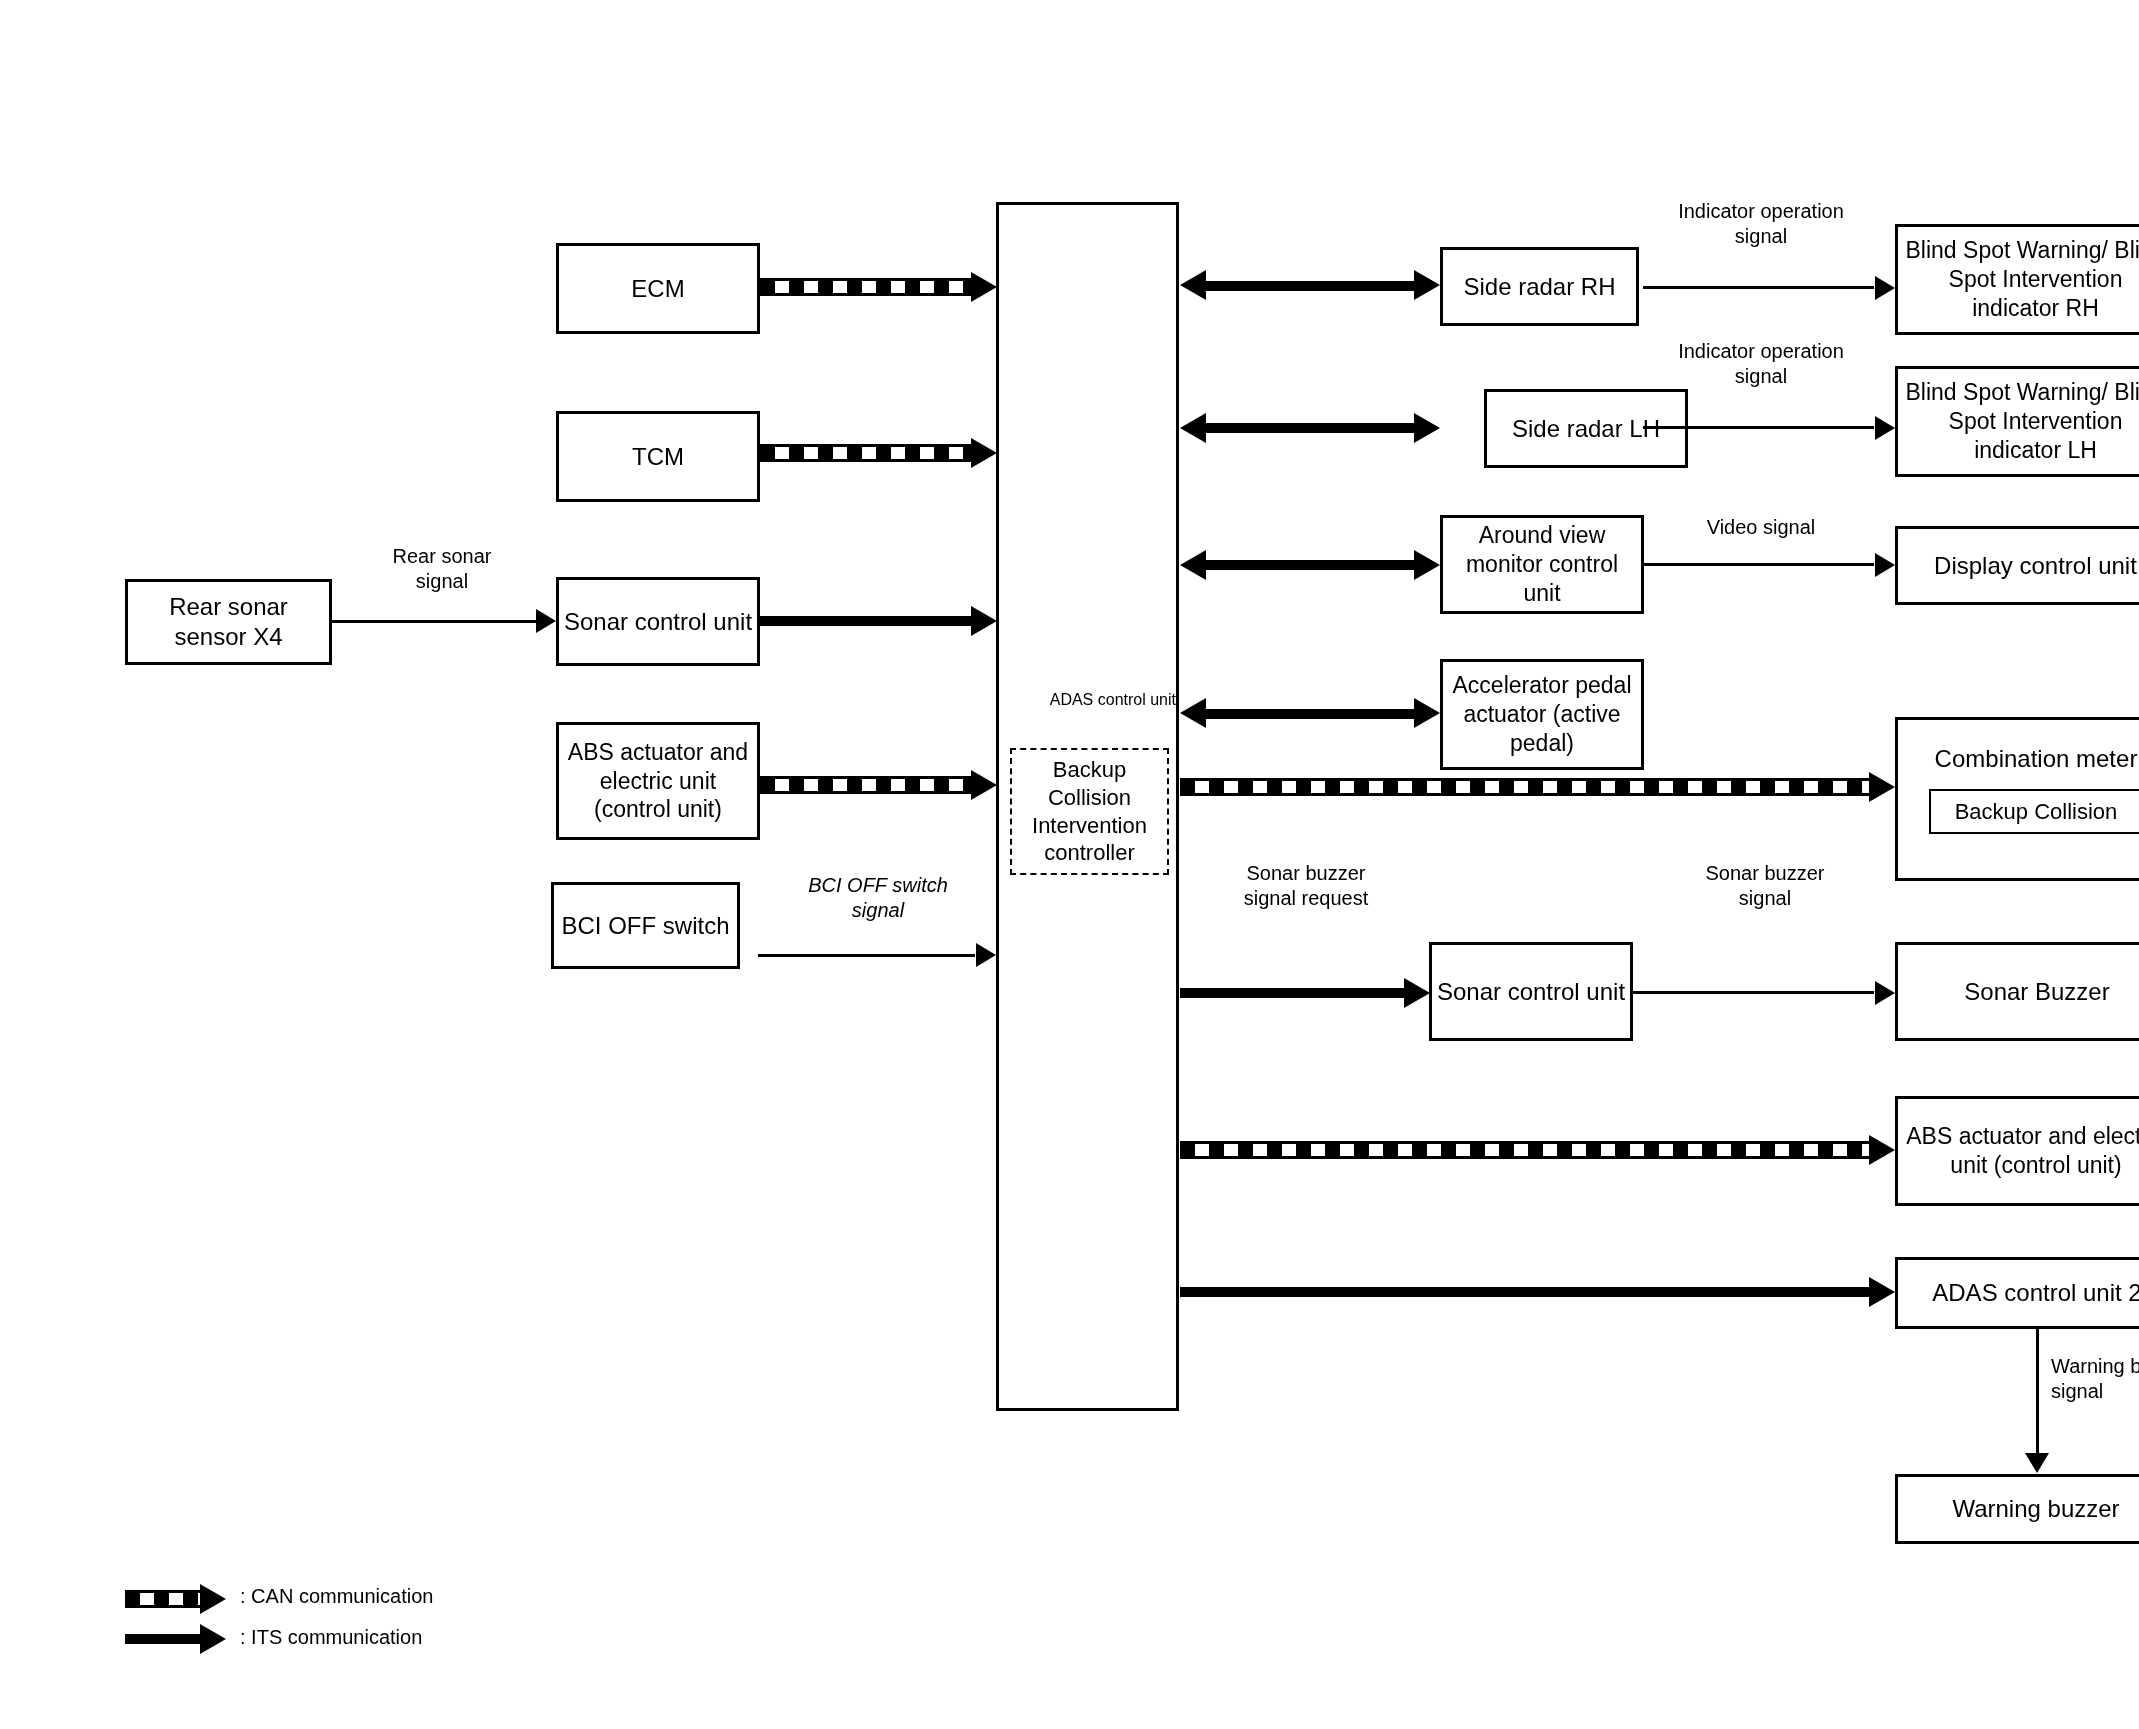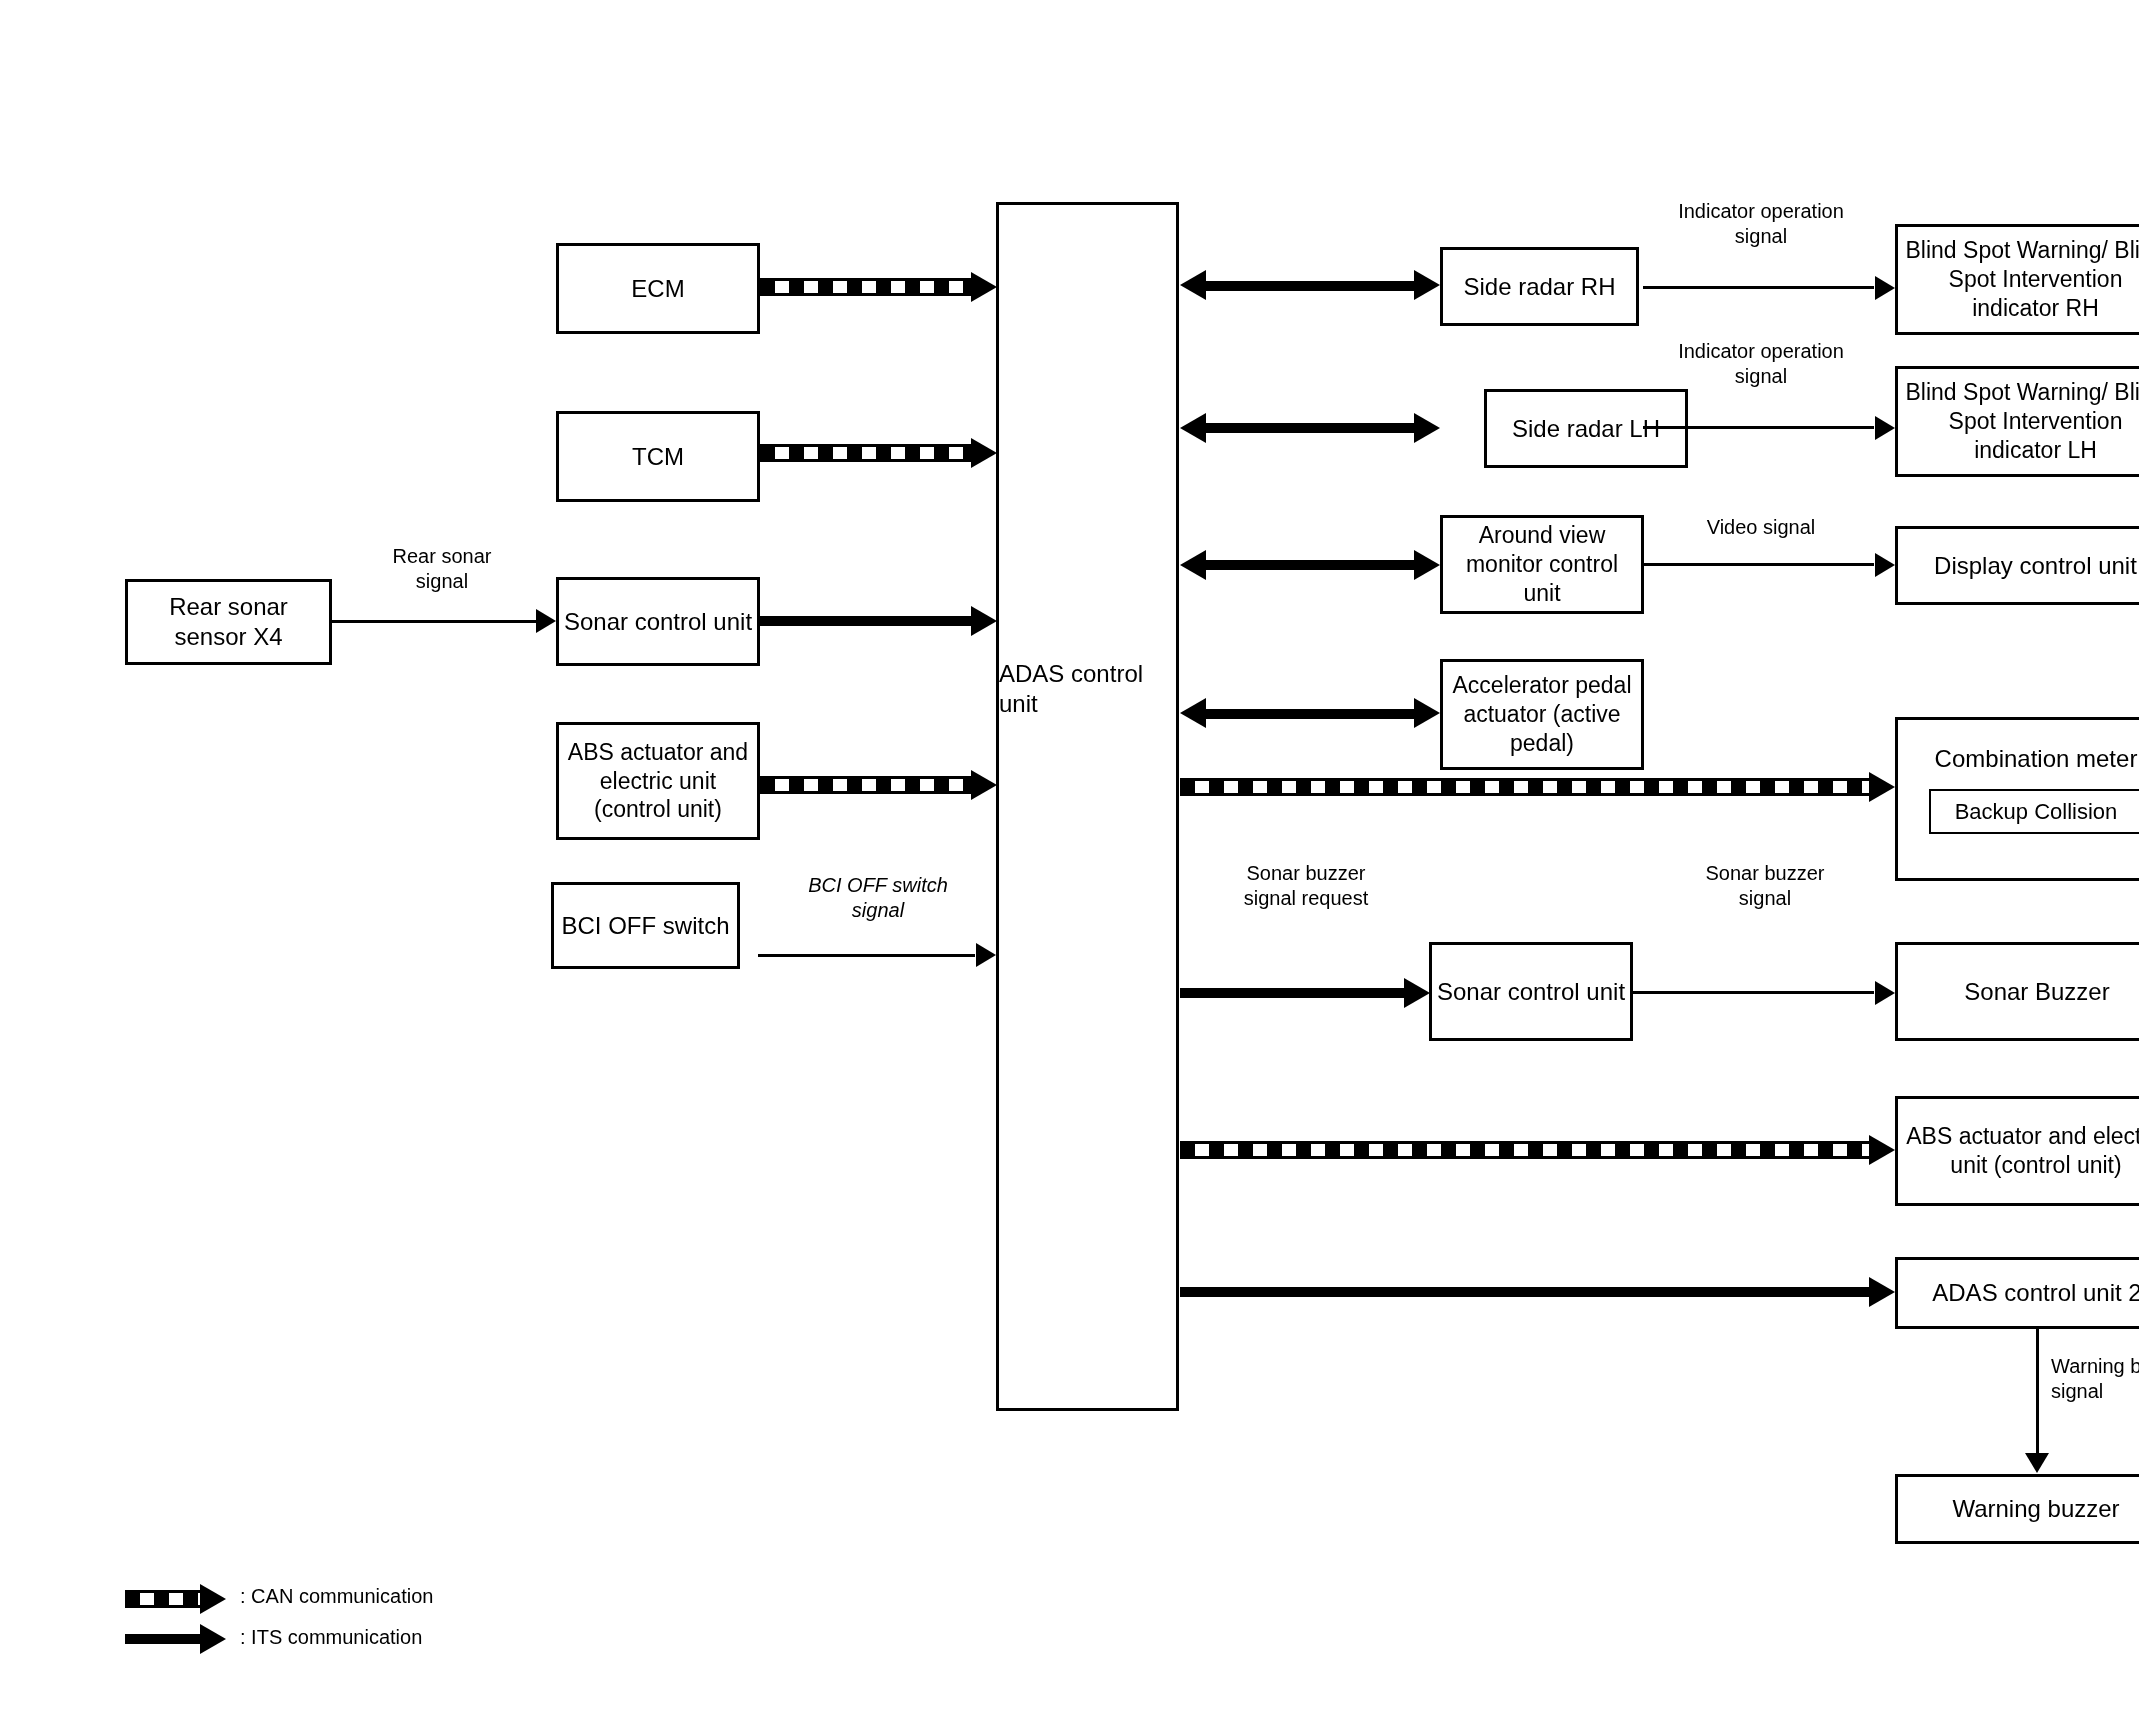--- a/index.html
+++ b/index.html
@@ -23,36 +23,37 @@
          border-bottom:12px solid transparent;border-left:20.5px solid #000;}
   .ah-dn{position:absolute;width:0;height:0;border-left:12px solid transparent;
          border-right:12px solid transparent;border-top:20.5px solid #000;}
   .dashedbox{position:absolute;box-sizing:border-box;border:2.6px dashed #000;
              display:flex;align-items:center;justify-content:center;text-align:center;
              font-size:22px;line-height:1.26;}
   .innerbox{box-sizing:border-box;border:2.6px solid #000;display:flex;align-items:center;
             justify-content:center;text-align:center;font-size:22px;width:214px;height:45px;margin-top:15.4px;}
   .meterbox{flex-direction:column;justify-content:flex-start;padding-top:24px;}
   .adasbox{display:block;}
-  .adaslabel{position:absolute;top:454px;left:0;width:100%;text-align:left;font-size:24px;line-height:1.25;}
+  .adaslabel{position:absolute;top:485px;left:0;width:100%;text-align:right;font-size:16px;line-height:1.25;}
 </style>
 </head>
 <body>
 
 <div id="canvas">
 
   <div class="box" style="left:556px;top:243px;width:204px;height:91px;">ECM</div>
   <div class="box" style="left:556px;top:411px;width:204px;height:91px;">TCM</div>
   <div class="box" style="left:125px;top:579px;width:207px;height:86px;">Rear sonar sensor X4</div>
   <div class="box" style="left:556px;top:577px;width:204px;height:89px;">Sonar control unit</div>
   <div class="box small" style="left:556px;top:722px;width:204px;height:118px;">ABS actuator and electric unit (control unit)</div>
   <div class="box" style="left:551px;top:882px;width:189px;height:87px;">BCI OFF switch</div>
 
   <div class="box adasbox" style="left:996px;top:202px;width:183px;height:1209px;padding:0;">
     <div class="adaslabel">ADAS control unit</div>
+    <div class="dashedbox" style="left:11px;top:543px;width:159px;height:127px;">Backup Collision Intervention controller</div>
   </div>
 
   <div class="box" style="left:1440px;top:247px;width:199px;height:79px;">Side radar RH</div>
   <div class="box" style="left:1440px;top:389px;width:204px;height:79px;margin-left:44px;">Side radar LH</div>
   <div class="box small" style="left:1440px;top:515px;width:204px;height:99px;">Around view monitor control unit</div>
   <div class="box small" style="left:1440px;top:659px;width:204px;height:111px;">Accelerator pedal actuator (active pedal)</div>
   <div class="box" style="left:1429px;top:942px;width:204px;height:99px;">Sonar control unit</div>
 
   <div class="box small" style="left:1895px;top:224px;width:281px;height:111px;">Blind Spot Warning/ Blind Spot Intervention indicator RH</div>
   <div class="box small" style="left:1895px;top:366px;width:281px;height:111px;">Blind Spot Warning/ Blind Spot Intervention indicator LH</div>

